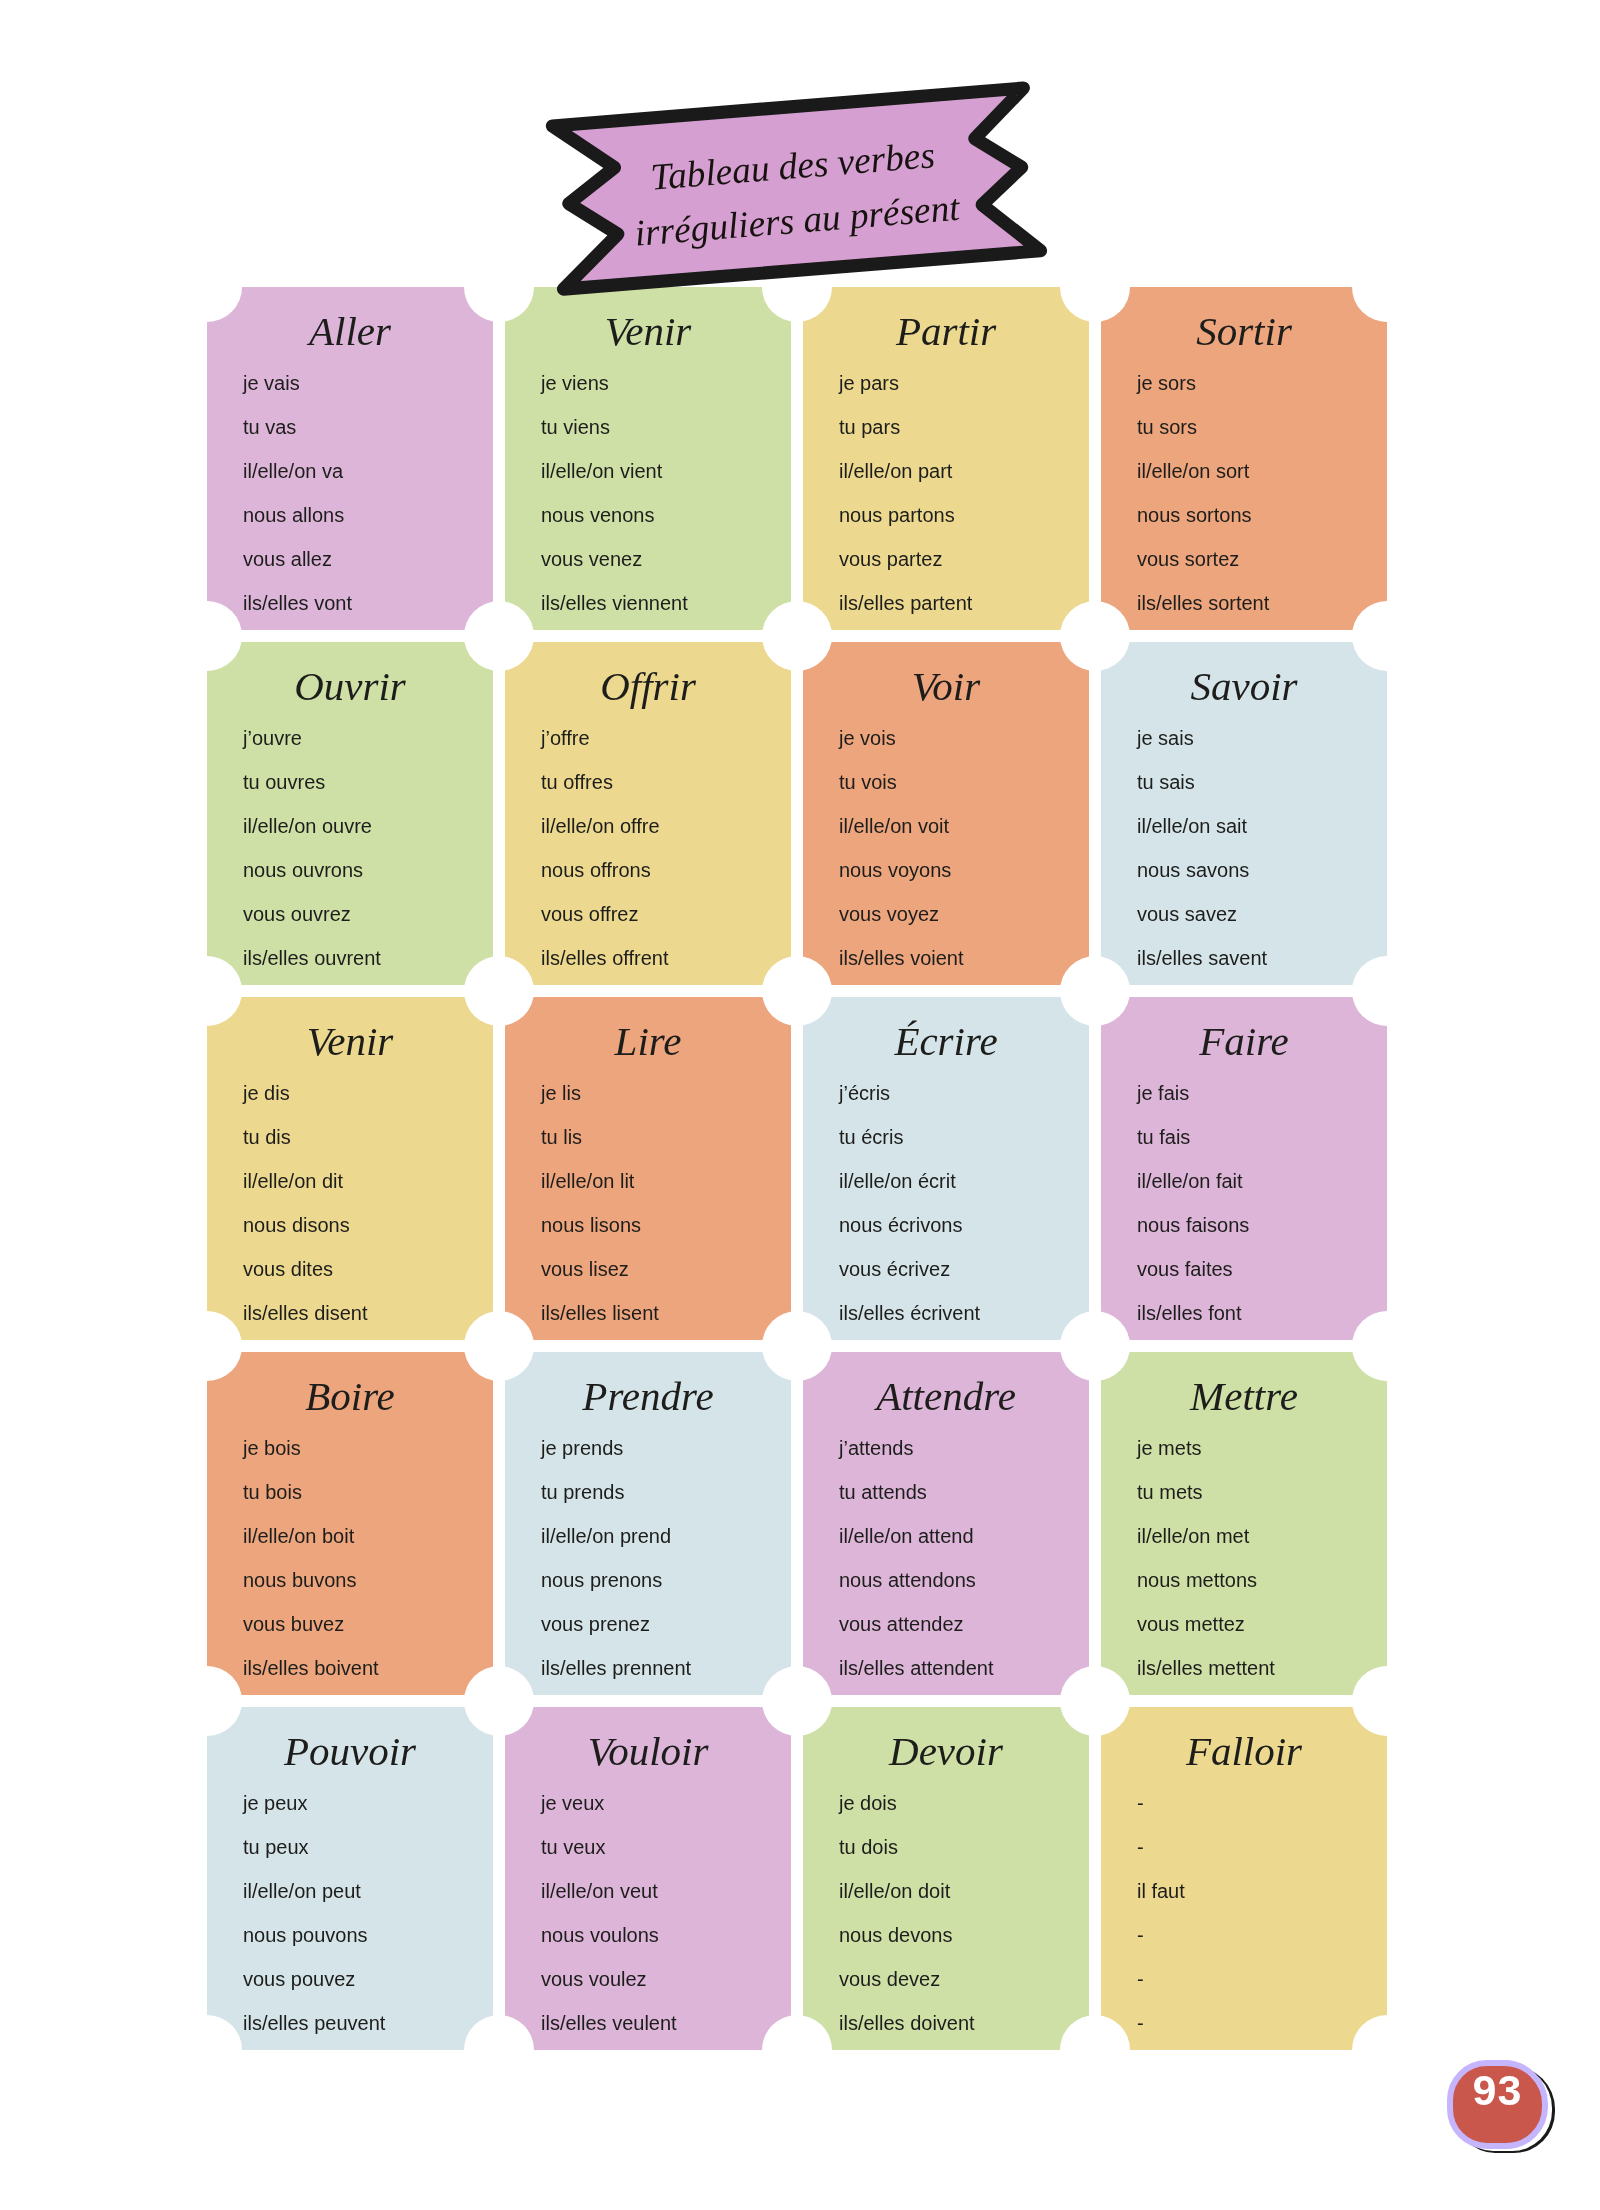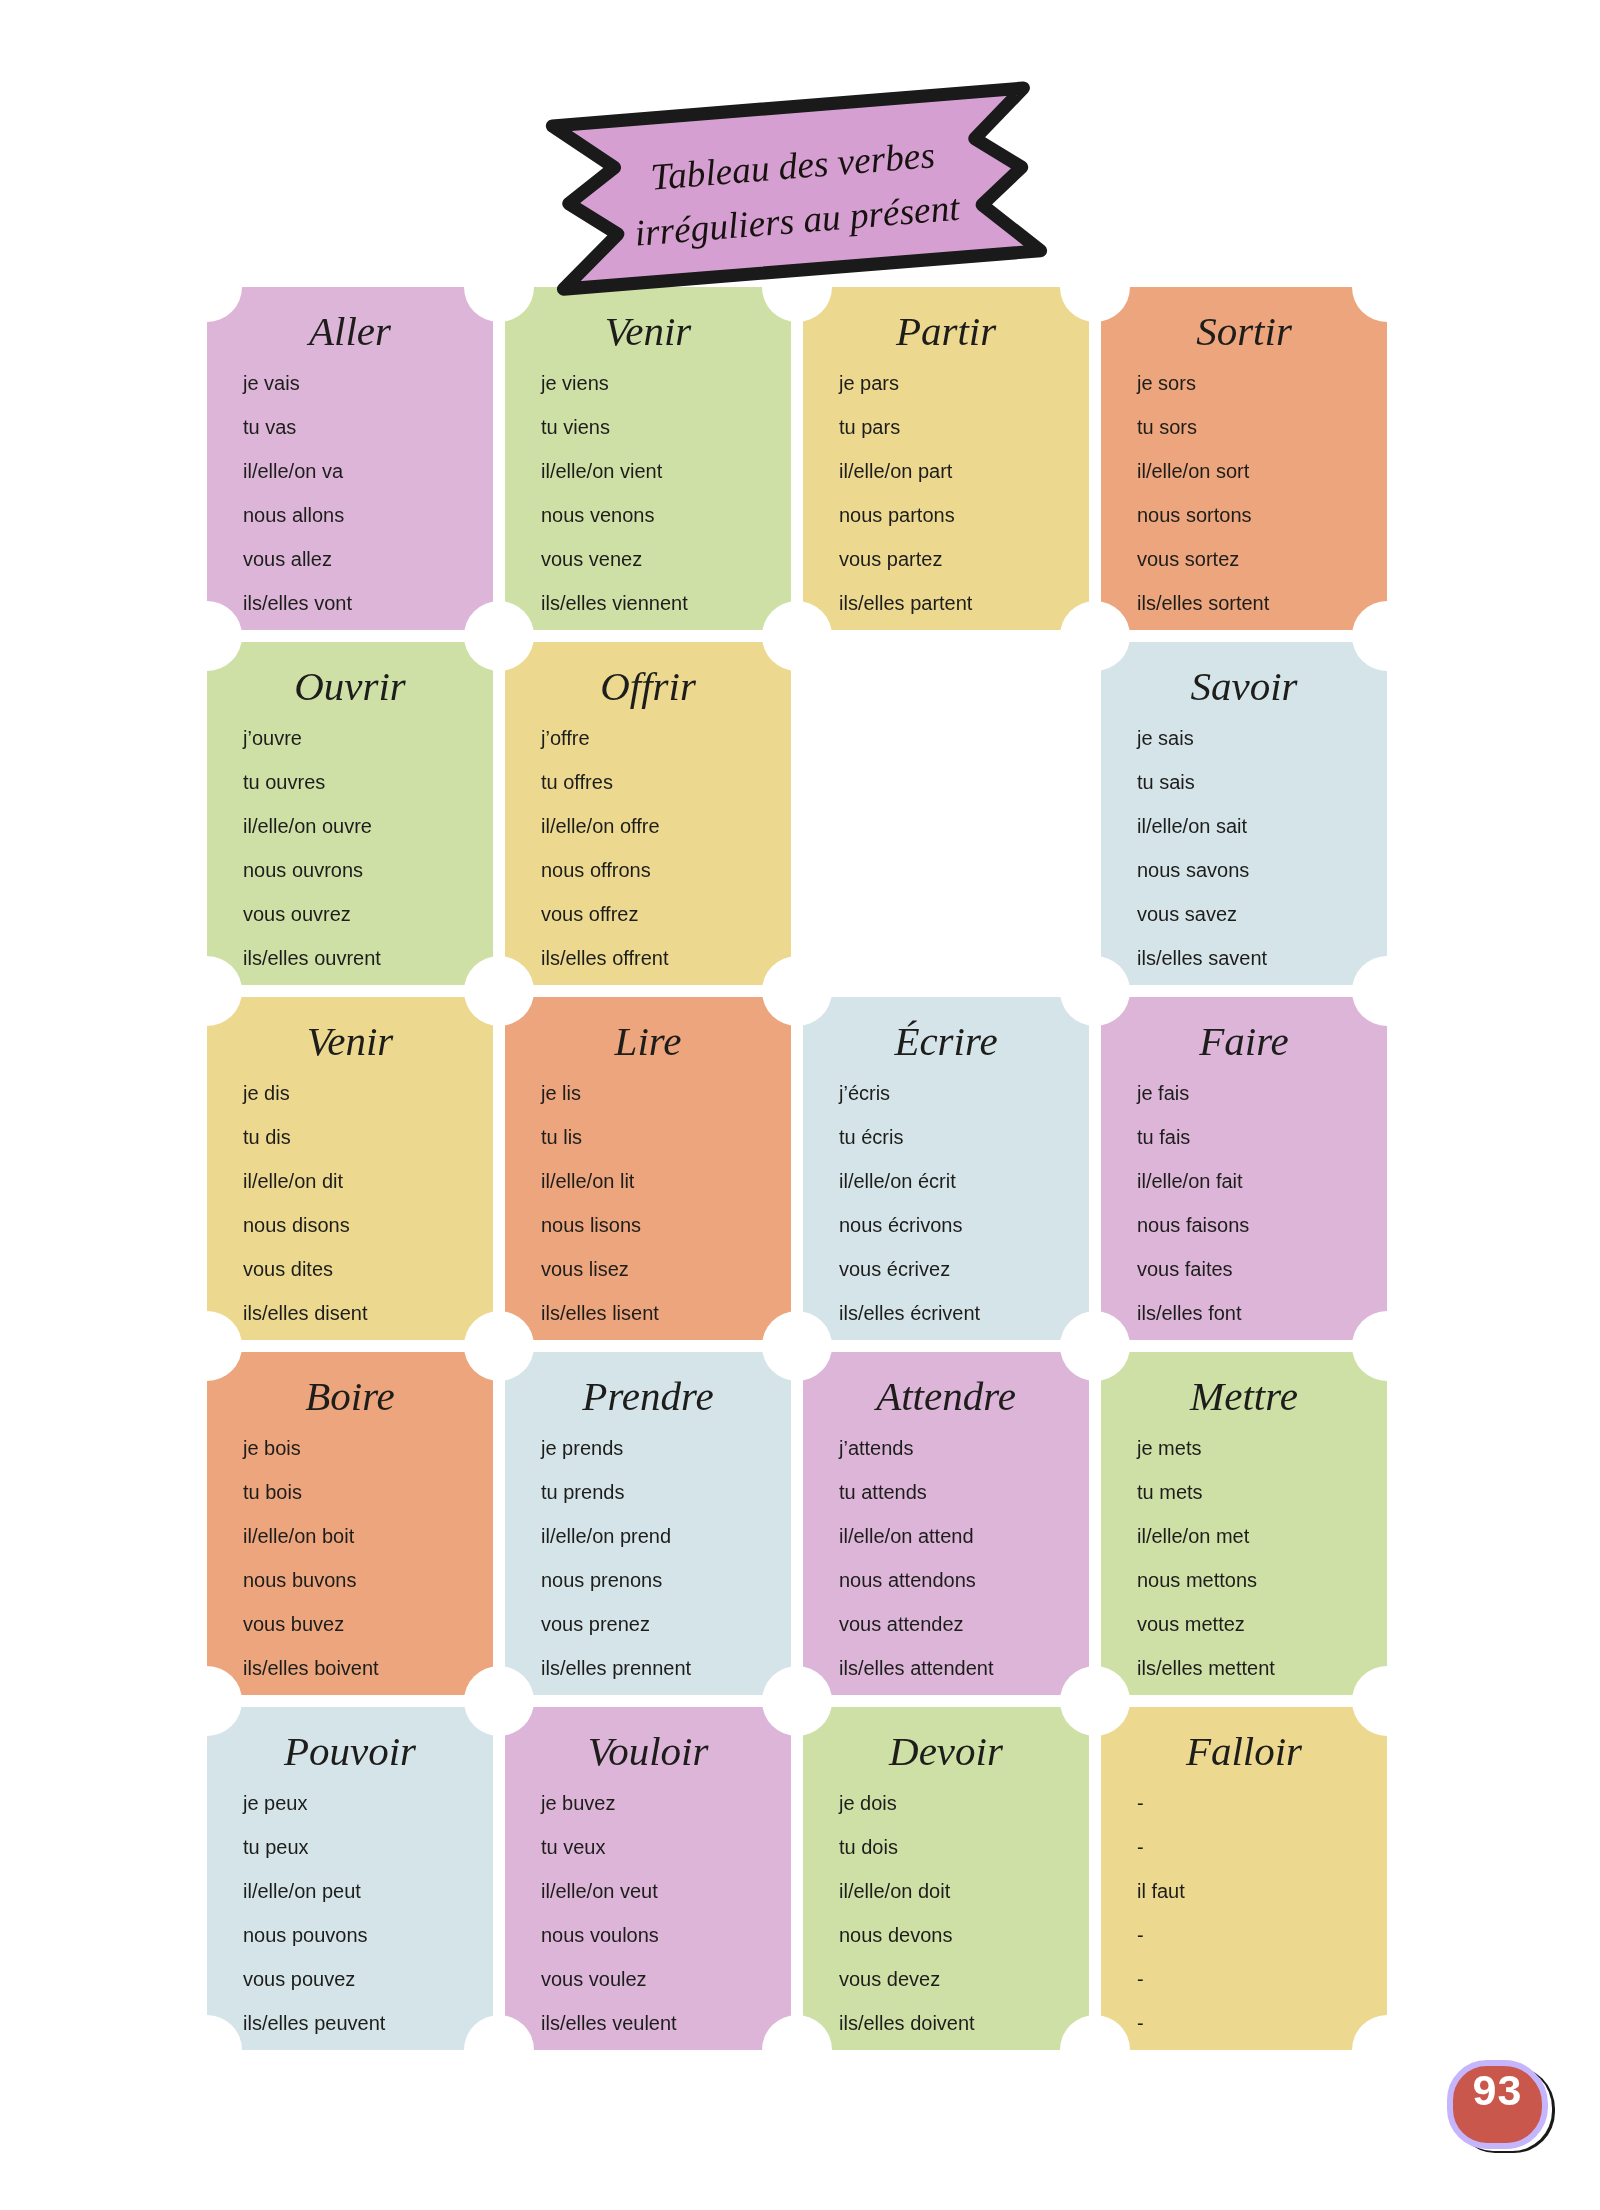--- a/index.html
+++ b/index.html
@@ -123,20 +123,31 @@
     <div class="card-title">Offrir</div>
     <div class="forms">
           <div class="form-line">j’offre</div>
           <div class="form-line">tu offres</div>
           <div class="form-line">il/elle/on offre</div>
           <div class="form-line">nous offrons</div>
           <div class="form-line">vous offrez</div>
           <div class="form-line">ils/elles offrent</div>
         </div>
   </div>
+      <div class="card" style="left: 596px; top: 355px; background: rgb(236, 165, 125);">
+    <div class="card-title">Voir</div>
+    <div class="forms">
+          <div class="form-line">je vois</div>
+          <div class="form-line">tu vois</div>
+          <div class="form-line">il/elle/on voit</div>
+          <div class="form-line">nous voyons</div>
+          <div class="form-line">vous voyez</div>
+          <div class="form-line">ils/elles voient</div>
+        </div>
+  </div>
       <div class="card" style="left: 894px; top: 355px; background: rgb(213, 228, 232);">
     <div class="card-title">Savoir</div>
     <div class="forms">
           <div class="form-line">je sais</div>
           <div class="form-line">tu sais</div>
           <div class="form-line">il/elle/on sait</div>
           <div class="form-line">nous savons</div>
           <div class="form-line">vous savez</div>
           <div class="form-line">ils/elles savent</div>
         </div>
@@ -236,21 +247,21 @@
           <div class="form-line">tu peux</div>
           <div class="form-line">il/elle/on peut</div>
           <div class="form-line">nous pouvons</div>
           <div class="form-line">vous pouvez</div>
           <div class="form-line">ils/elles peuvent</div>
         </div>
   </div>
       <div class="card" style="left: 298px; top: 1420px; background: rgb(220, 181, 216);">
     <div class="card-title">Vouloir</div>
     <div class="forms">
-          <div class="form-line">je buvez</div>
+          <div class="form-line">je veux</div>
           <div class="form-line">tu veux</div>
           <div class="form-line">il/elle/on veut</div>
           <div class="form-line">nous voulons</div>
           <div class="form-line">vous voulez</div>
           <div class="form-line">ils/elles veulent</div>
         </div>
   </div>
       <div class="card" style="left: 596px; top: 1420px; background: rgb(207, 224, 167);">
     <div class="card-title">Devoir</div>
     <div class="forms">

